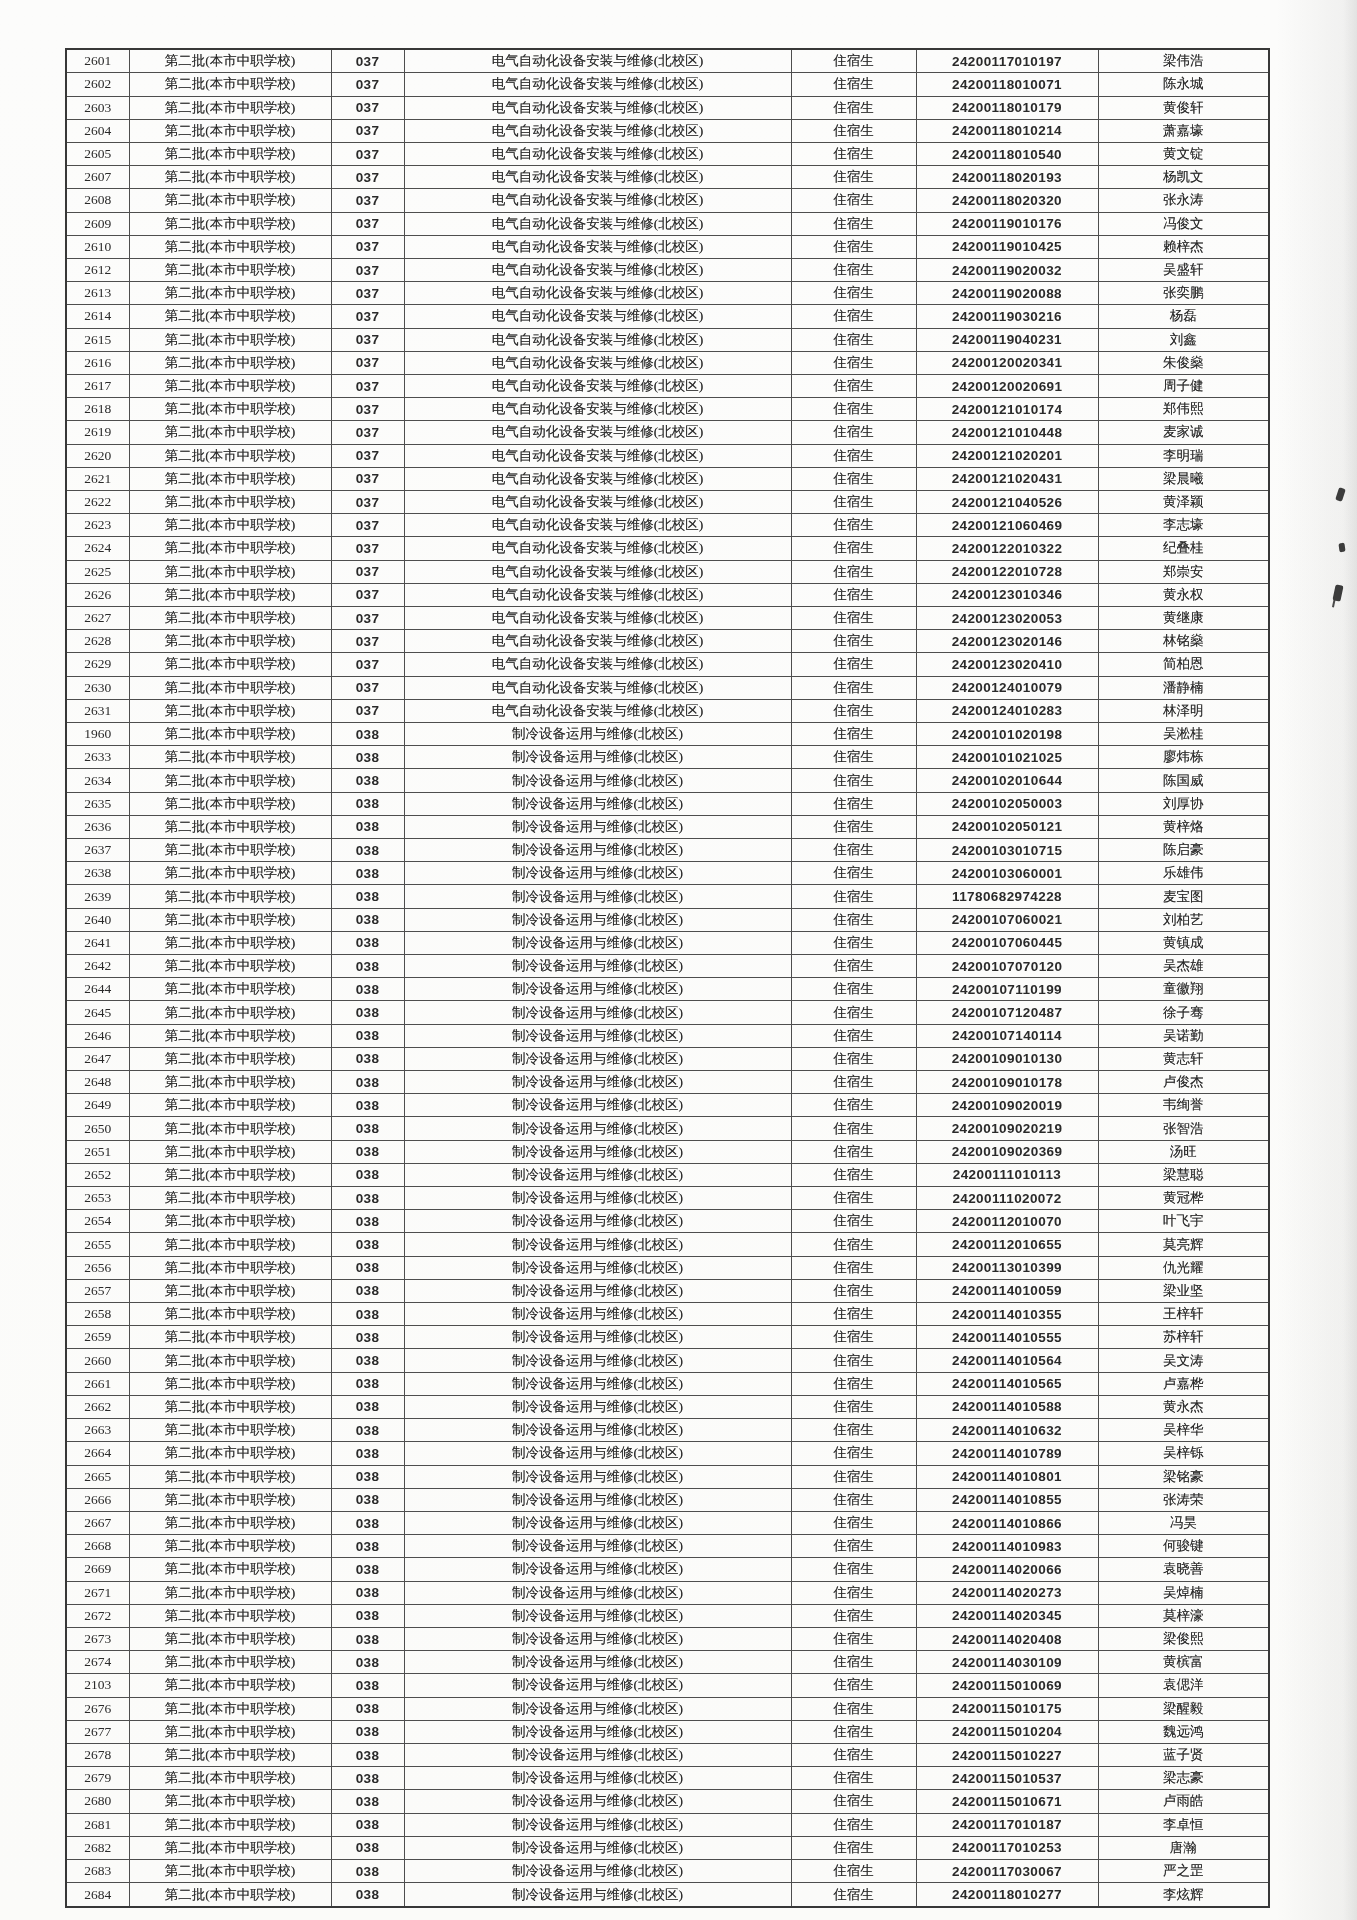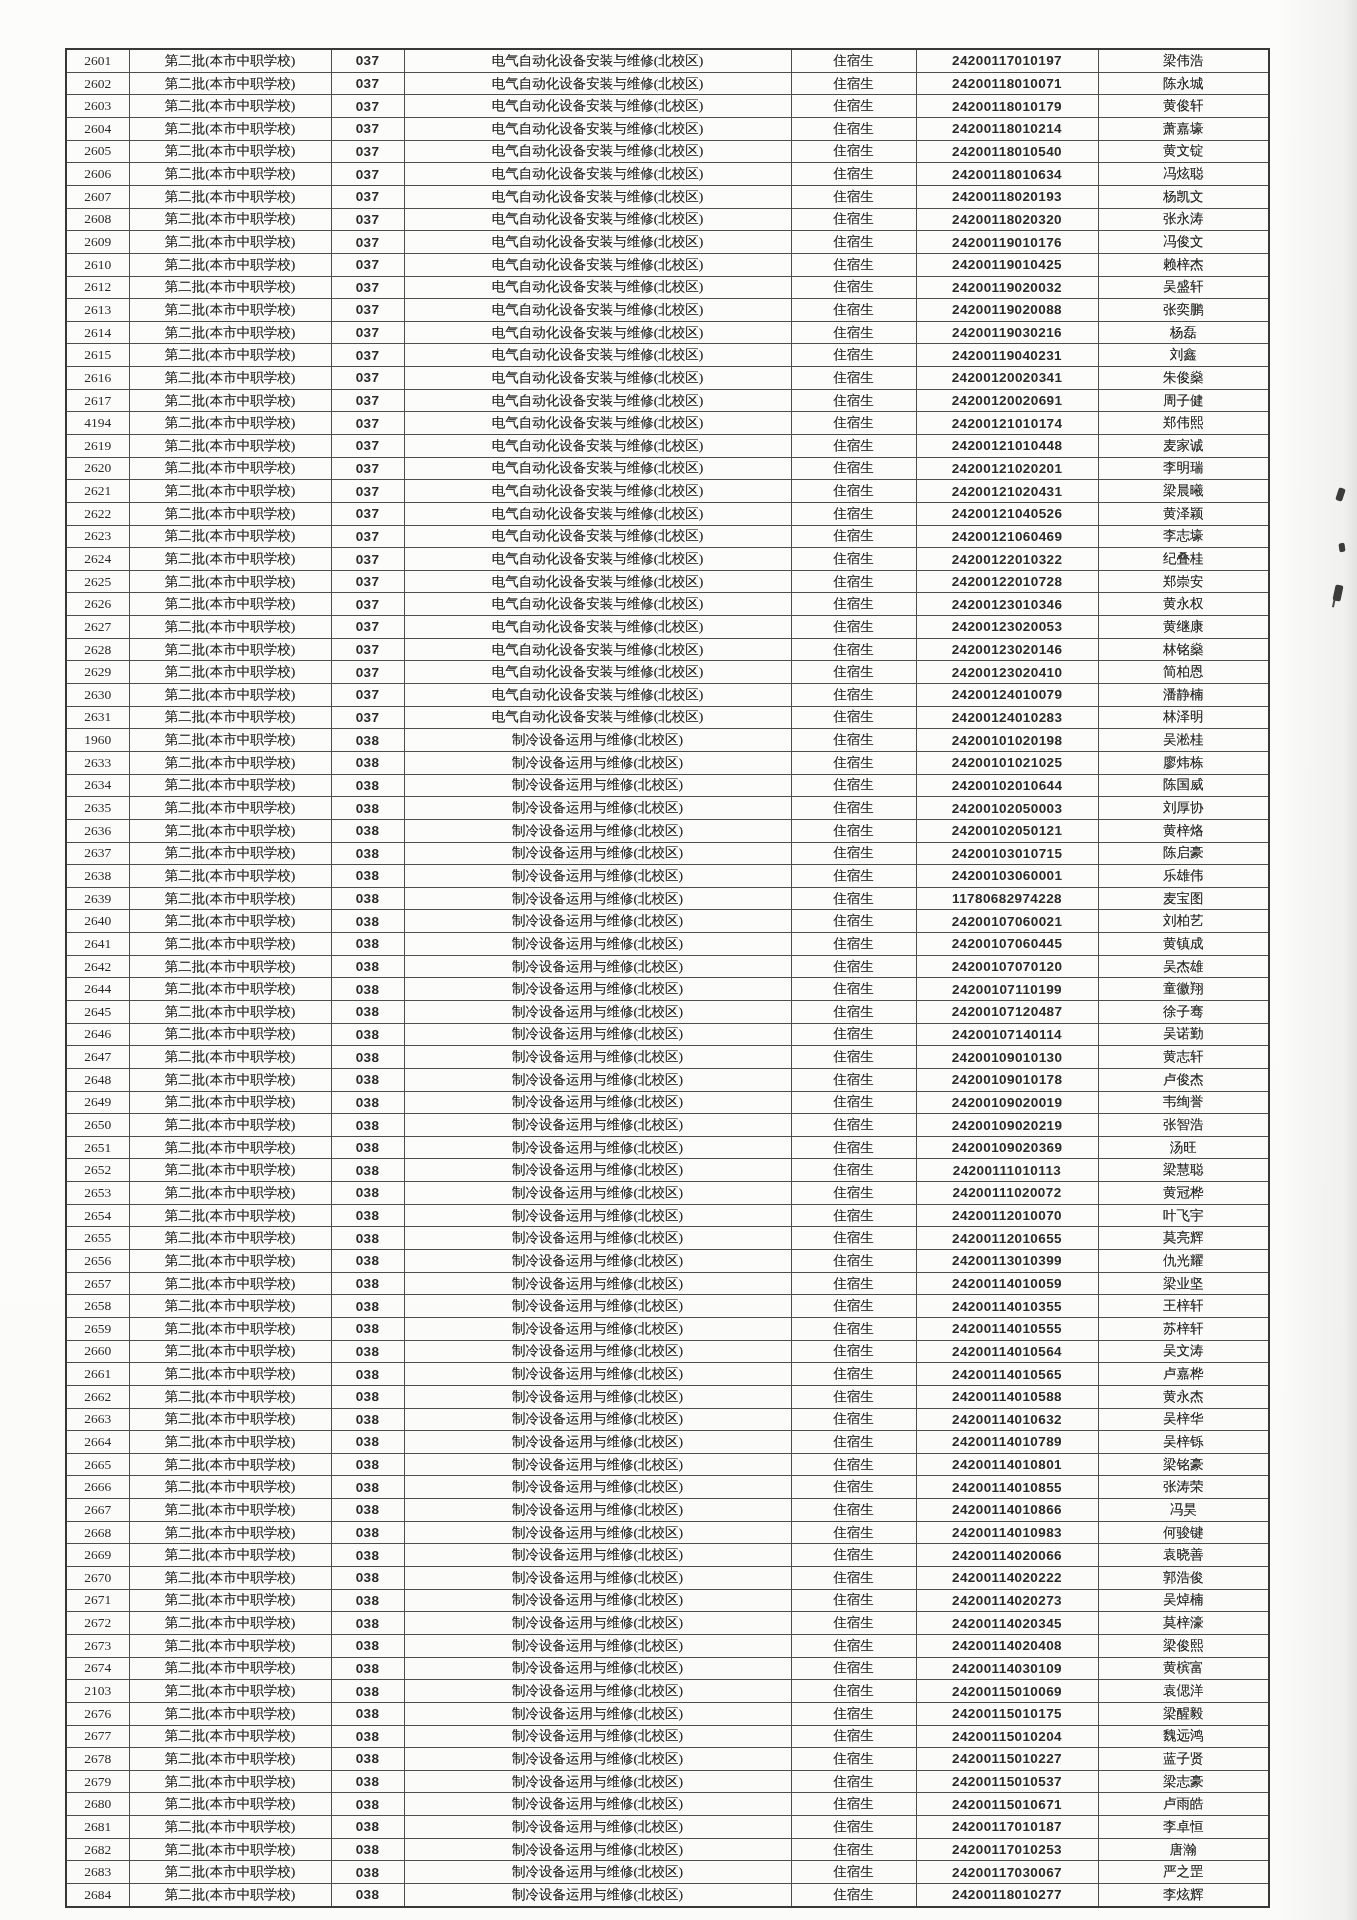--- a/index.html
+++ b/index.html
@@ -136,29 +136,20 @@
         <tr>
           <td class="c-no">2605</td>
           <td class="c-batch">第二批(本市中职学校)</td>
           <td class="c-code">037</td>
           <td class="c-program">电气自动化设备安装与维修(北校区)</td>
           <td class="c-residence">住宿生</td>
           <td class="c-examno">24200118010540</td>
           <td class="c-name">黄文锭</td>
         </tr>
         <tr>
-          <td class="c-no">2606</td>
-          <td class="c-batch">第二批(本市中职学校)</td>
-          <td class="c-code">037</td>
-          <td class="c-program">电气自动化设备安装与维修(北校区)</td>
-          <td class="c-residence">住宿生</td>
-          <td class="c-examno">24200118010634</td>
-          <td class="c-name">冯炫聪</td>
-        </tr>
-        <tr>
           <td class="c-no">2607</td>
           <td class="c-batch">第二批(本市中职学校)</td>
           <td class="c-code">037</td>
           <td class="c-program">电气自动化设备安装与维修(北校区)</td>
           <td class="c-residence">住宿生</td>
           <td class="c-examno">24200118020193</td>
           <td class="c-name">杨凯文</td>
         </tr>
         <tr>
           <td class="c-no">2608</td>
@@ -235,21 +226,21 @@
         <tr>
           <td class="c-no">2617</td>
           <td class="c-batch">第二批(本市中职学校)</td>
           <td class="c-code">037</td>
           <td class="c-program">电气自动化设备安装与维修(北校区)</td>
           <td class="c-residence">住宿生</td>
           <td class="c-examno">24200120020691</td>
           <td class="c-name">周子健</td>
         </tr>
         <tr>
-          <td class="c-no">4194</td>
+          <td class="c-no">2618</td>
           <td class="c-batch">第二批(本市中职学校)</td>
           <td class="c-code">037</td>
           <td class="c-program">电气自动化设备安装与维修(北校区)</td>
           <td class="c-residence">住宿生</td>
           <td class="c-examno">24200121010174</td>
           <td class="c-name">郑伟熙</td>
         </tr>
         <tr>
           <td class="c-no">2619</td>
           <td class="c-batch">第二批(本市中职学校)</td>
@@ -692,29 +683,20 @@
           <td class="c-name">何骏键</td>
         </tr>
         <tr>
           <td class="c-no">2669</td>
           <td class="c-batch">第二批(本市中职学校)</td>
           <td class="c-code">038</td>
           <td class="c-program">制冷设备运用与维修(北校区)</td>
           <td class="c-residence">住宿生</td>
           <td class="c-examno">24200114020066</td>
           <td class="c-name">袁晓善</td>
-        </tr>
-        <tr>
-          <td class="c-no">2670</td>
-          <td class="c-batch">第二批(本市中职学校)</td>
-          <td class="c-code">038</td>
-          <td class="c-program">制冷设备运用与维修(北校区)</td>
-          <td class="c-residence">住宿生</td>
-          <td class="c-examno">24200114020222</td>
-          <td class="c-name">郭浩俊</td>
         </tr>
         <tr>
           <td class="c-no">2671</td>
           <td class="c-batch">第二批(本市中职学校)</td>
           <td class="c-code">038</td>
           <td class="c-program">制冷设备运用与维修(北校区)</td>
           <td class="c-residence">住宿生</td>
           <td class="c-examno">24200114020273</td>
           <td class="c-name">吴焯楠</td>
         </tr>

